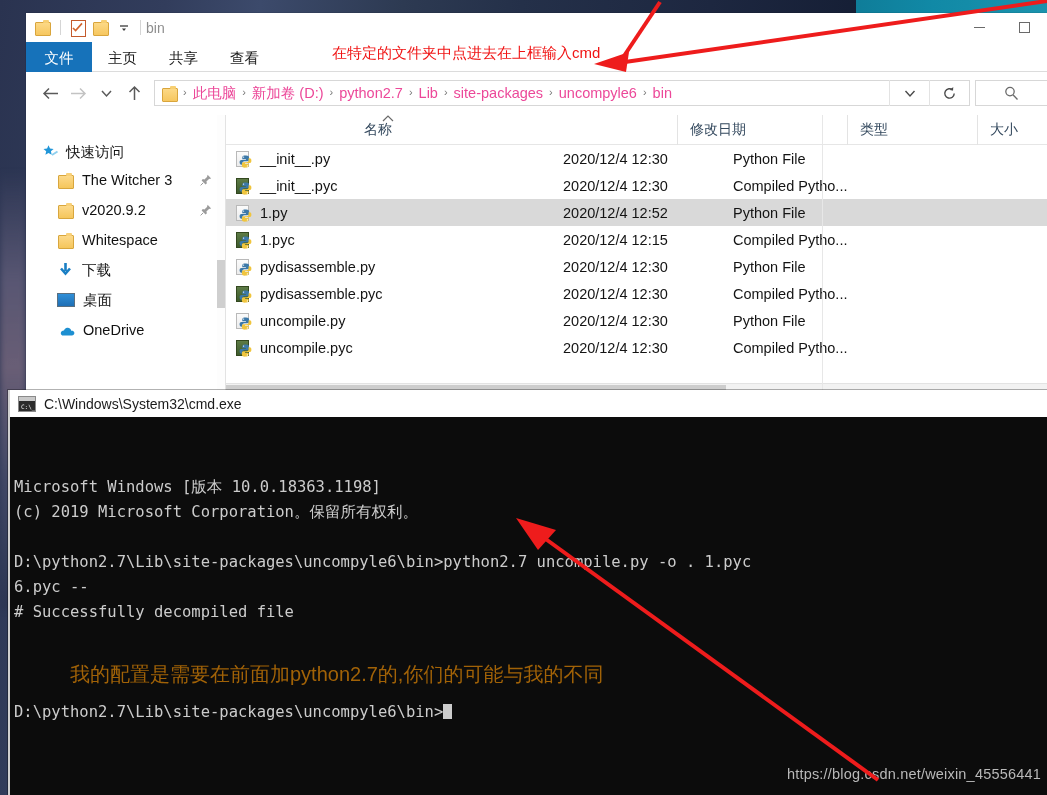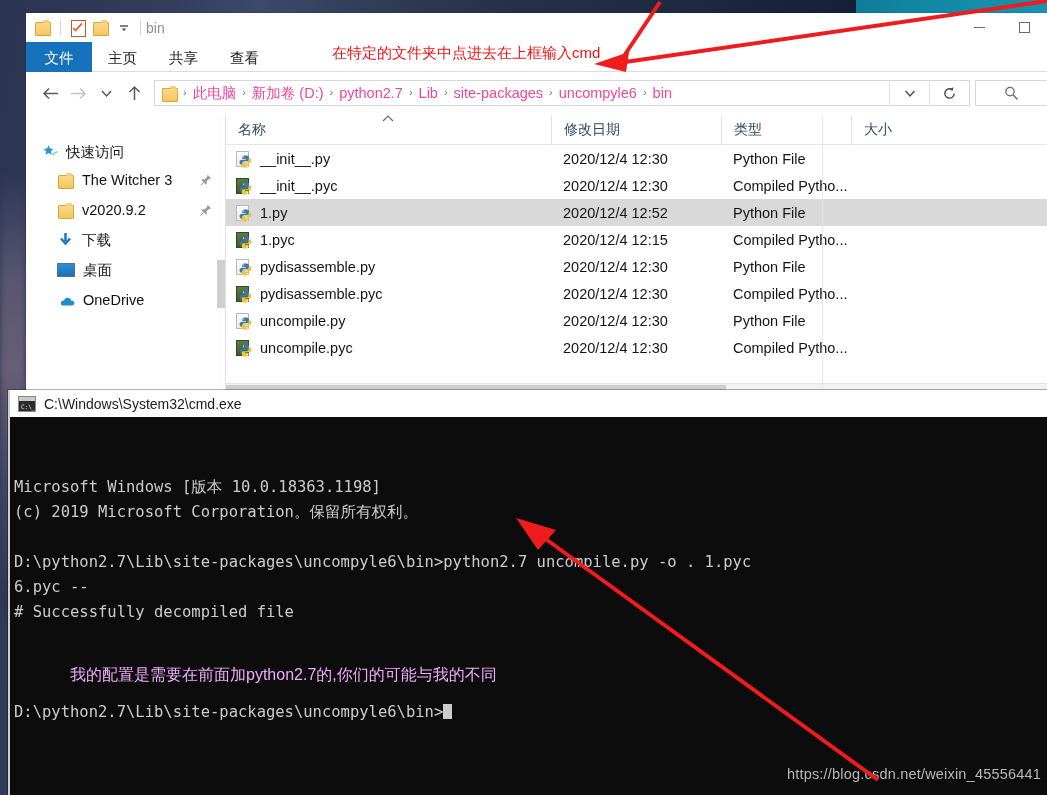--- a/index.html
+++ b/index.html
@@ -258,20 +258,21 @@
   #navpane-divider {
     width: 1px; background: #e3e3e3; flex: 0 0 1px;
   }
 
   
   #filelist { flex: 1; position: relative; overflow: hidden; background:#fff; }
   #colheaders {
     height: 30px; display: flex; align-items: center;
     position: relative; background: #ffffff;
     border-bottom: 1px solid #e6e6e6;
+    justify-content: flex-end;
   }
   #colheaders .ch {
     font-size: 14px; color: #34495e; padding-left: 12px;
     height: 30px; display: flex; align-items: center;
     border-left: 1px solid #e3e3e3;
   }
   #colheaders .ch:first-child { border-left: none; }
   #sort-caret {
     position: absolute; left: 155px; top: -1px;
     font-size: 10px; color: #5a5a5a;
@@ -351,21 +352,21 @@
     letter-spacing: 0px;
   }
   #cmd-body .line { height: 25px; }
   #cmd-cursor {
     display: inline-block; width: 9px; height: 15px;
     background: #cccccc; vertical-align: -2px;
   }
   #annot-cmd {
     position: absolute; left: 62px; top: 245px;
     font-family: "Liberation Sans", sans-serif;
-    font-size: 16px; color: #f0abfc;
+    font-size: 20px; color: #a16207;
     white-space: nowrap; letter-spacing: 0;
   }
   #watermark {
     position: absolute; right: 6px; bottom: 8px;
     font-family: "Liberation Sans", sans-serif;
     font-size: 14.5px; color: #b9b9b9;
     letter-spacing: 0.2px;
   }
   #cmd-left-edge {
     position: absolute; left: 0; top: 0; width: 2px; height: 405px;
@@ -570,20 +571,24 @@
             </div>
             <div class="np-item">
               <span class="folder-icon-md"></span>
               <span>v2020.9.2</span>
               <span class="pin"><svg width="12" height="12" viewBox="0 0 12 12">
                   <path d="M7.6 0.8 L11.2 4.4 L9 5 L6.4 7.6 L6.9 9.2 L5.6 10.4 L1.6 6.4 L2.8 5.1 L4.4 5.6 L7 3 Z" fill="#9b9b9b"></path>
                   <path d="M3.2 8.8 L0.6 11.4" stroke="#9b9b9b" stroke-width="1"></path>
                 </svg></span>
             </div>
             <div class="np-item">
+              <span class="folder-icon-md"></span>
+              <span>Whitespace</span>
+            </div>
+            <div class="np-item">
               <span class="dl-icon"><svg width="17" height="16" viewBox="0 0 17 16">
                   <path d="M8.5 1 V9 M4 6.5 L8.5 11.5 L13 6.5" stroke="#1b7fc4" stroke-width="2.6" fill="none"></path>
                 </svg></span>
               <span>下载</span>
             </div>
             <div class="np-item">
               <span class="desk-icon"></span>
               <span>桌面</span>
             </div>
           </div>

